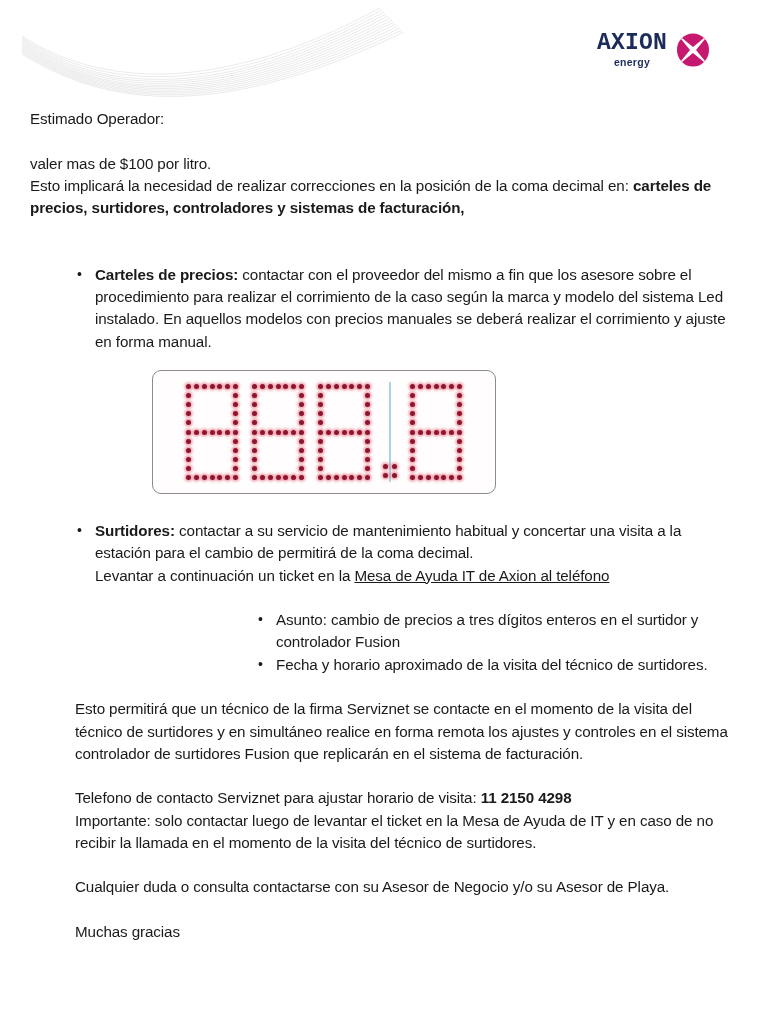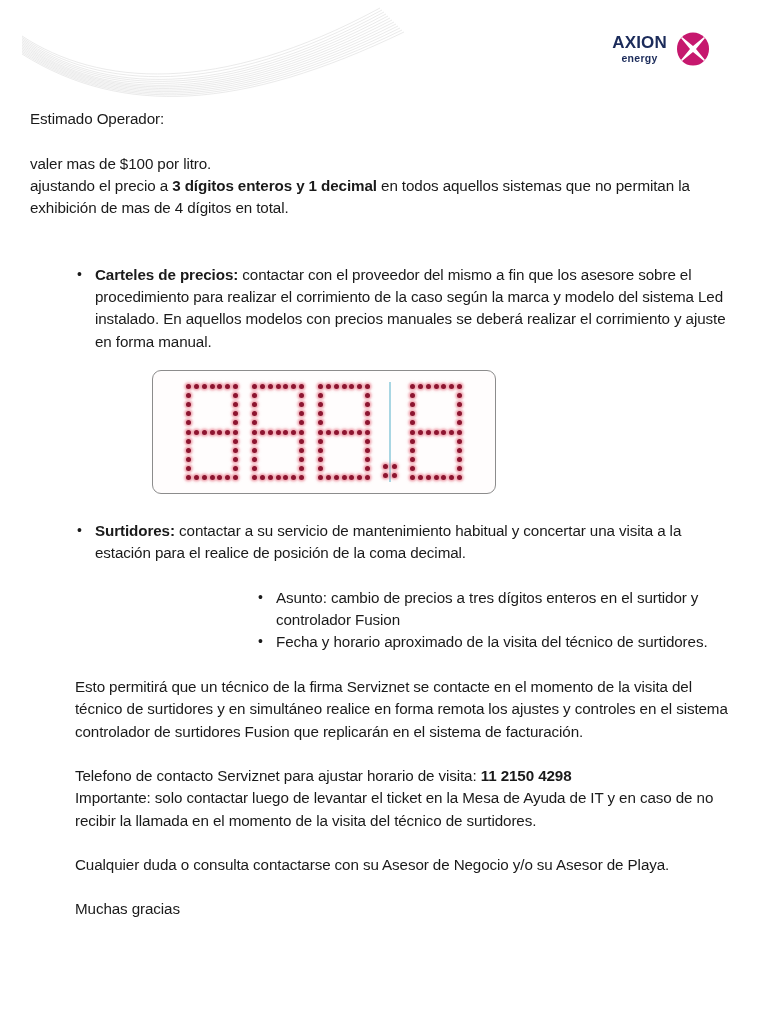--- a/index.html
+++ b/index.html
@@ -37,23 +37,23 @@
     align-items: center;
     gap: 9px;
   }
   .logo-wordmark {
     display: flex;
     flex-direction: column;
     align-items: center;
     line-height: 1;
   }
   .logo-axion {
-    font-family: Liberation Sans, sans-serif;
+    font-family: Liberation Mono, monospace;
     font-weight: bold;
-    font-size: 17px;
+    font-size: 23px;
     letter-spacing: 0.2px;
     color: #1b2b5a;
   }
   .logo-energy {
     font-family: "Liberation Sans", sans-serif;
     font-weight: bold;
     font-size: 10.5px;
     color: #1b2b5a;
     margin-top: 2px;
     letter-spacing: 0.3px;
@@ -194,24 +194,24 @@
 
 <div class="doc">
 
   <p class="para">Estimado Operador:</p>
 
   <p class="para">
     <br>
     <span>valer mas de $100 por litro.</span>
   </p>
 
-
   <p class="para">
-    <span>ajustando el precio a </span><b>3 dígitos enteros y 1 decimal</b><span> en todos aquellos sistemas que no permitan la exhibición de mas de 4 dígitos en total.</span>
+    <span>Esto implicará la necesidad de realizar correcciones en la posición de la coma decimal en: </span><b>carteles de precios, surtidores, controladores y sistemas de facturación,</b>
   </p>
+
 
   <div class="spacer-md"></div>
 
 
   <div class="spacer-md"></div>
 
   <div class="bullet-row bullet-l1">
     <span class="bullet-dot">•</span>
     <span class="bullet-body"><b>Carteles de precios:</b><span> contactar con el proveedor del mismo a fin que los asesore sobre el procedimiento para realizar el corrimiento de la caso según la marca y modelo del sistema Led instalado. En aquellos modelos con precios manuales se deberá realizar el corrimiento y ajuste en forma manual.</span></span>
   </div>
@@ -383,23 +383,26 @@
           <span class="dot" style="left: 7px; top: 76.8px;"></span>
           <span class="dot" style="left: 7px; top: 85.9px;"></span>
         </div>
     </div>
   </div>
 
   <div class="spacer-lg"></div>
 
   <div class="bullet-row bullet-l1">
     <span class="bullet-dot">•</span>
-    <span class="bullet-body"><b>Surtidores:</b><span> contactar a su servicio de mantenimiento habitual y concertar una visita a la estación para el realice de posición de la coma decimal.</span></span>
-  </div>
-
+    <span class="bullet-body"><b>Surtidores:</b><span> contactar a su servicio de mantenimiento habitual y concertar una visita a la estación para el cambio de permitirá de la coma decimal.</span></span>
+  </div>
+
+  <div class="cont-l1">
+    <span>Levantar a continuación un ticket en la </span><span class="ul-line">Mesa de Ayuda IT de Axion al teléfono</span>
+  </div>
 
   <div class="spacer-md"></div>
 
   <div class="bullet-row bullet-l2">
     <span class="bullet-dot">•</span>
     <span class="bullet-body">Asunto: cambio de precios a tres dígitos enteros en el surtidor y controlador Fusion</span>
   </div>
   <div class="bullet-row bullet-l2">
     <span class="bullet-dot">•</span>
     <span class="bullet-body">Fecha y horario aproximado de la visita del técnico de surtidores.</span>

